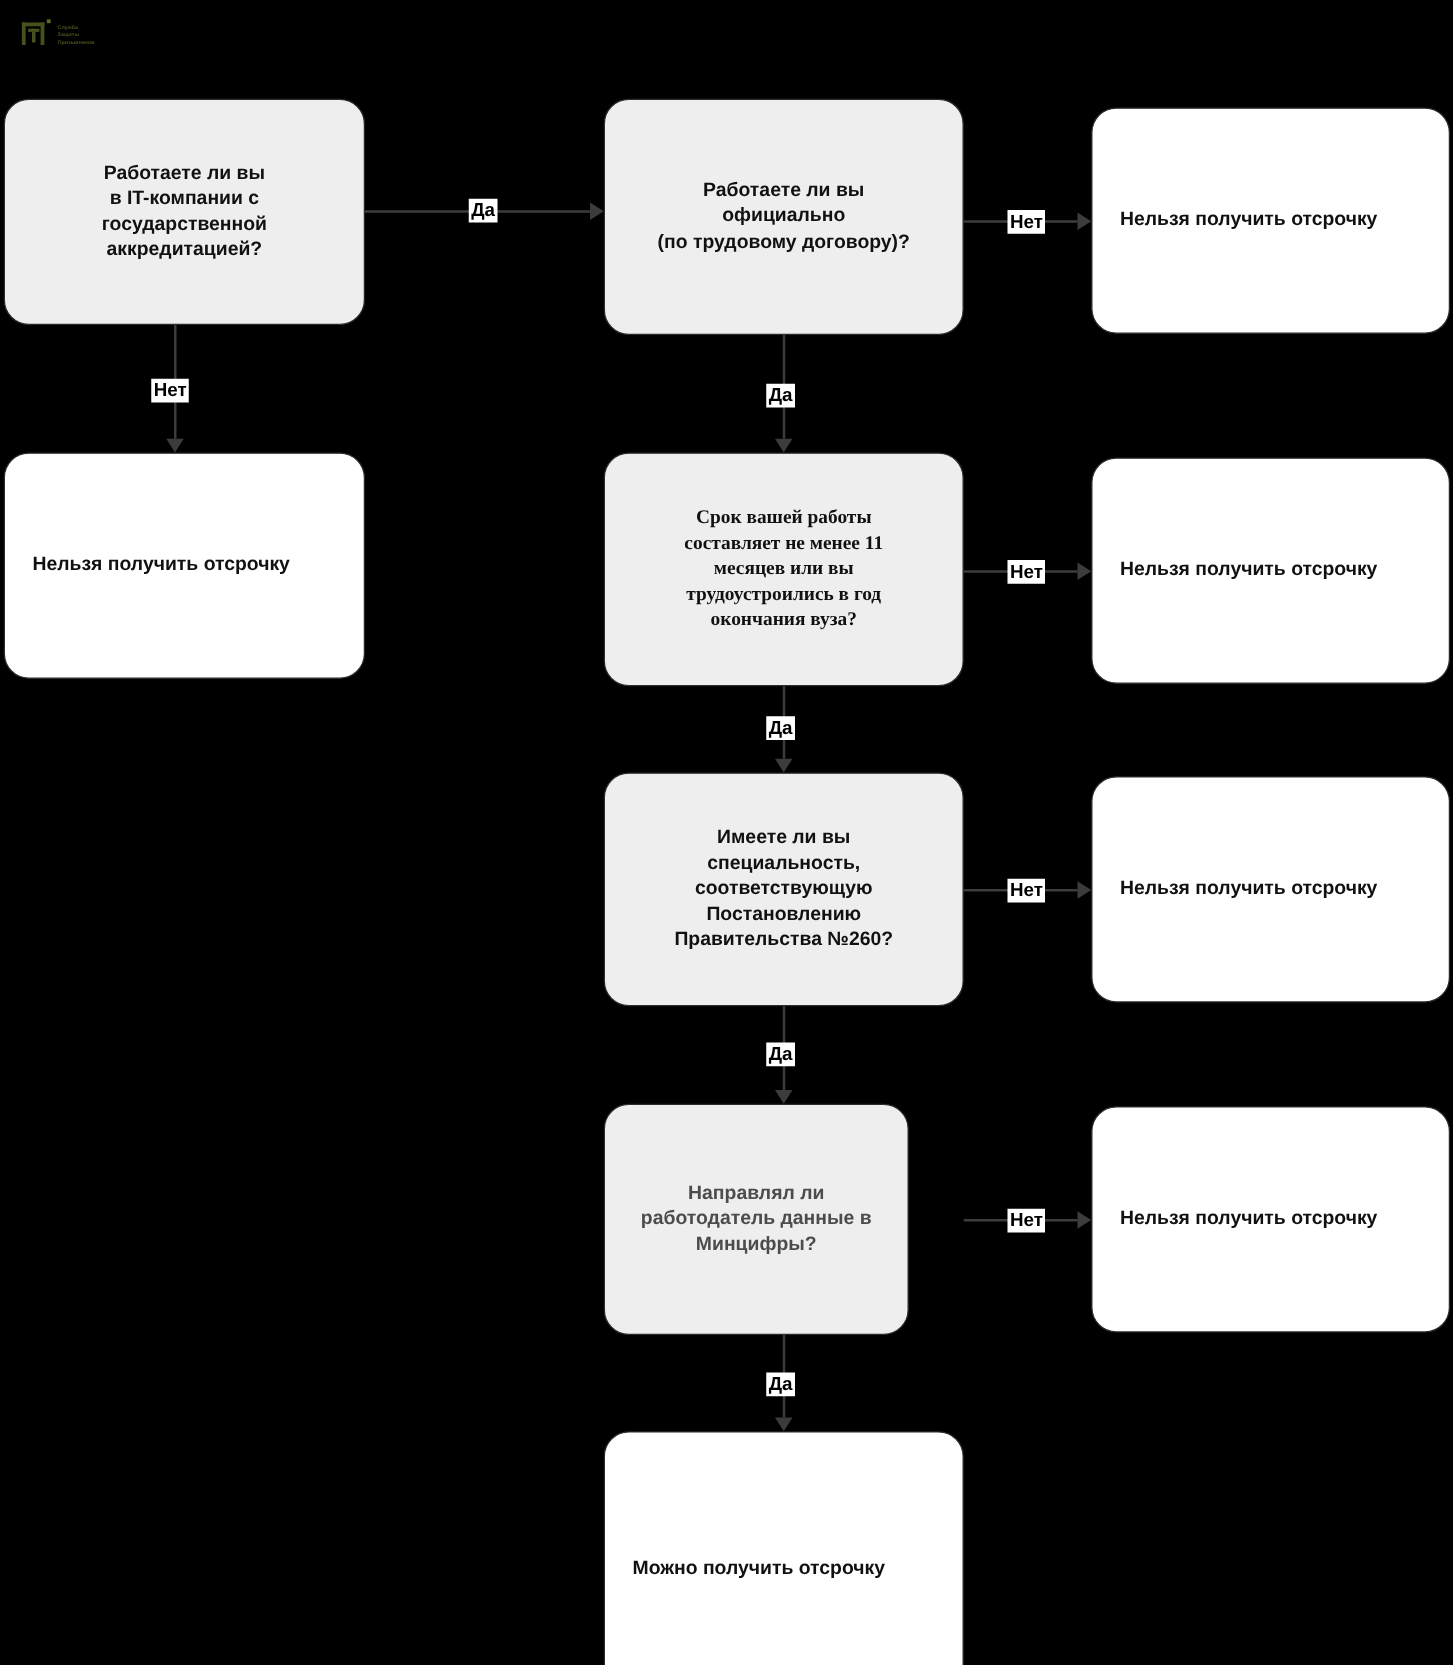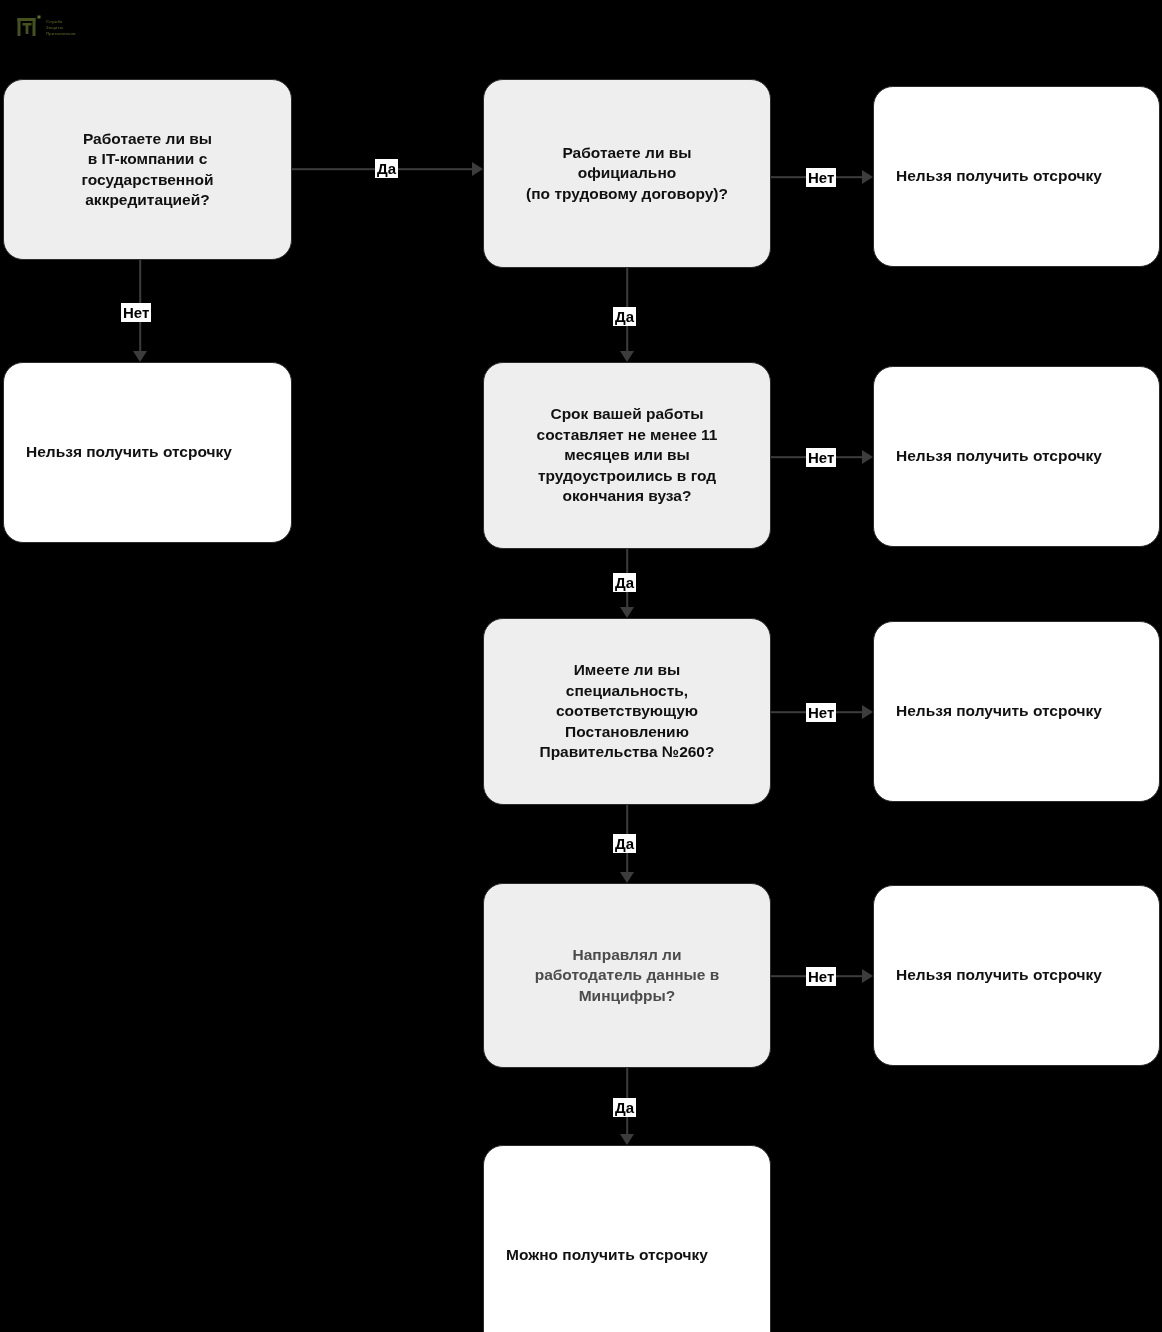--- a/index.html
+++ b/index.html
@@ -145,37 +145,37 @@
 государственной
 аккредитацией?</span>
 </div>
 
 <div class="node decision" style="left:483px; top:79px; width:288px; height:189px;">
   <span class="txt">Работаете ли вы
 официально
 (по трудовому договору)?</span>
 </div>
 
-<div class="node decision" style="left:483px; top:362px; width:288px; height:187px;">
+<div class="node decision" style="left:483px; top:362px; width:288px; height:187px;font-family:Liberation Serif, serif;">
   <span class="txt">Срок вашей работы
 составляет не менее 11
 месяцев или вы
 трудоустроились в год
 окончания вуза?</span>
 </div>
 
 <div class="node decision" style="left:483px; top:618px; width:288px; height:187px;">
   <span class="txt">Имеете ли вы
 специальность,
 соответствующую
 Постановлению
 Правительства №260?</span>
 </div>
 
-<div class="node decision muted" style="left:483px; top:883px; width:288px; height:185px;">
+<div class="node decision muted" style="left:483px; top:883px; width:244px; height:185px;">
   <span class="txt">Направлял ли
 работодатель данные в
 Минцифры?</span>
 </div>
 
 <div class="node terminal" style="left:3px; top:362px; width:289px; height:181px;">
   <span class="txt">Нельзя получить отсрочку</span>
 </div>
 
 <div class="node terminal" style="left:873px; top:86px; width:287px; height:181px;">

